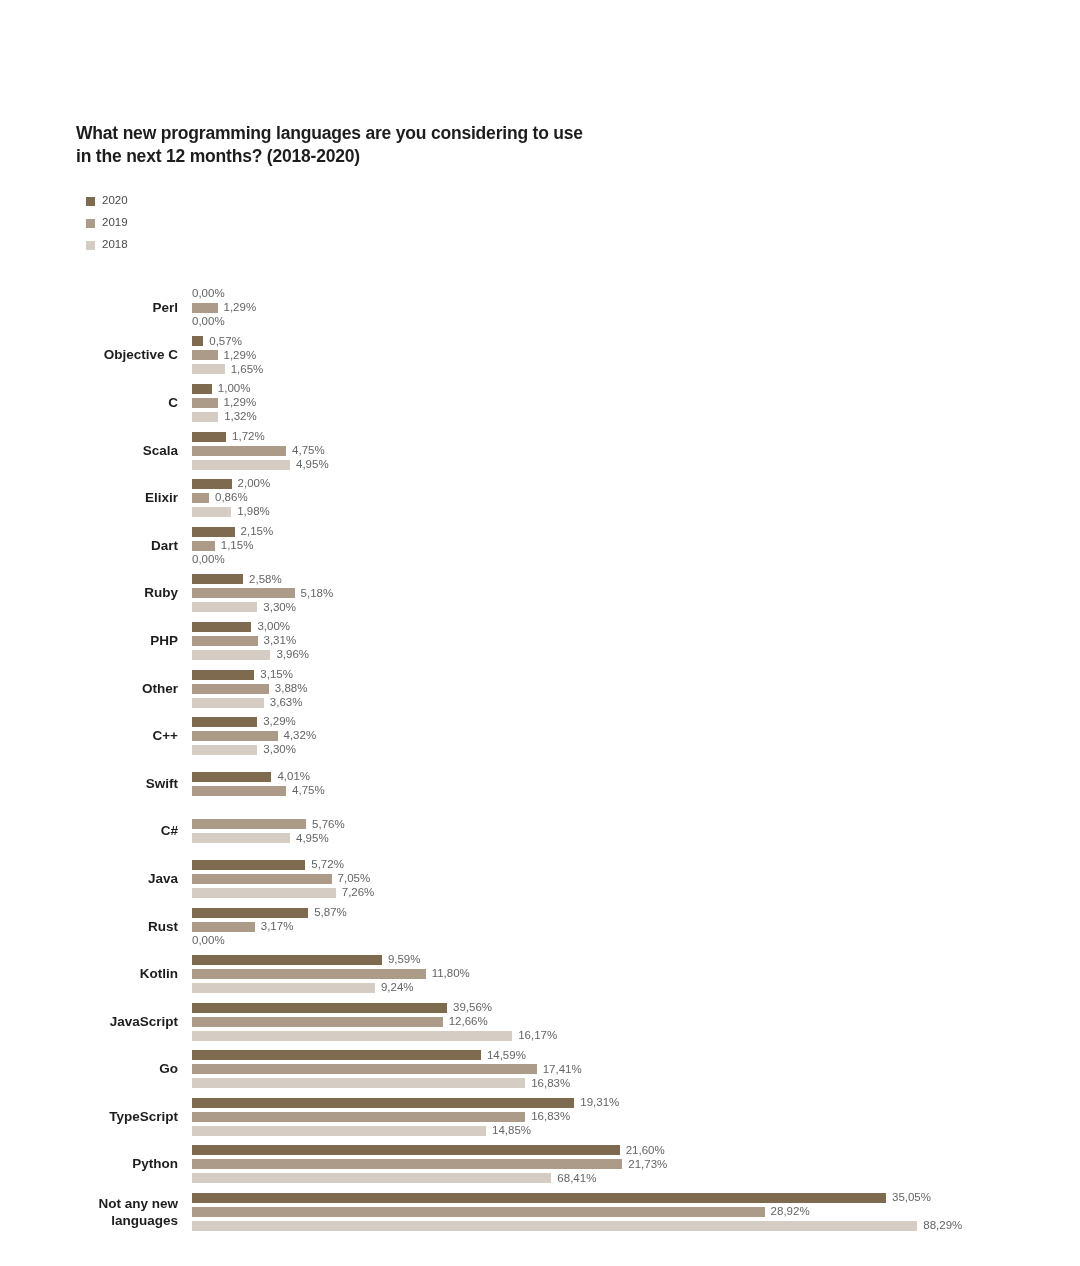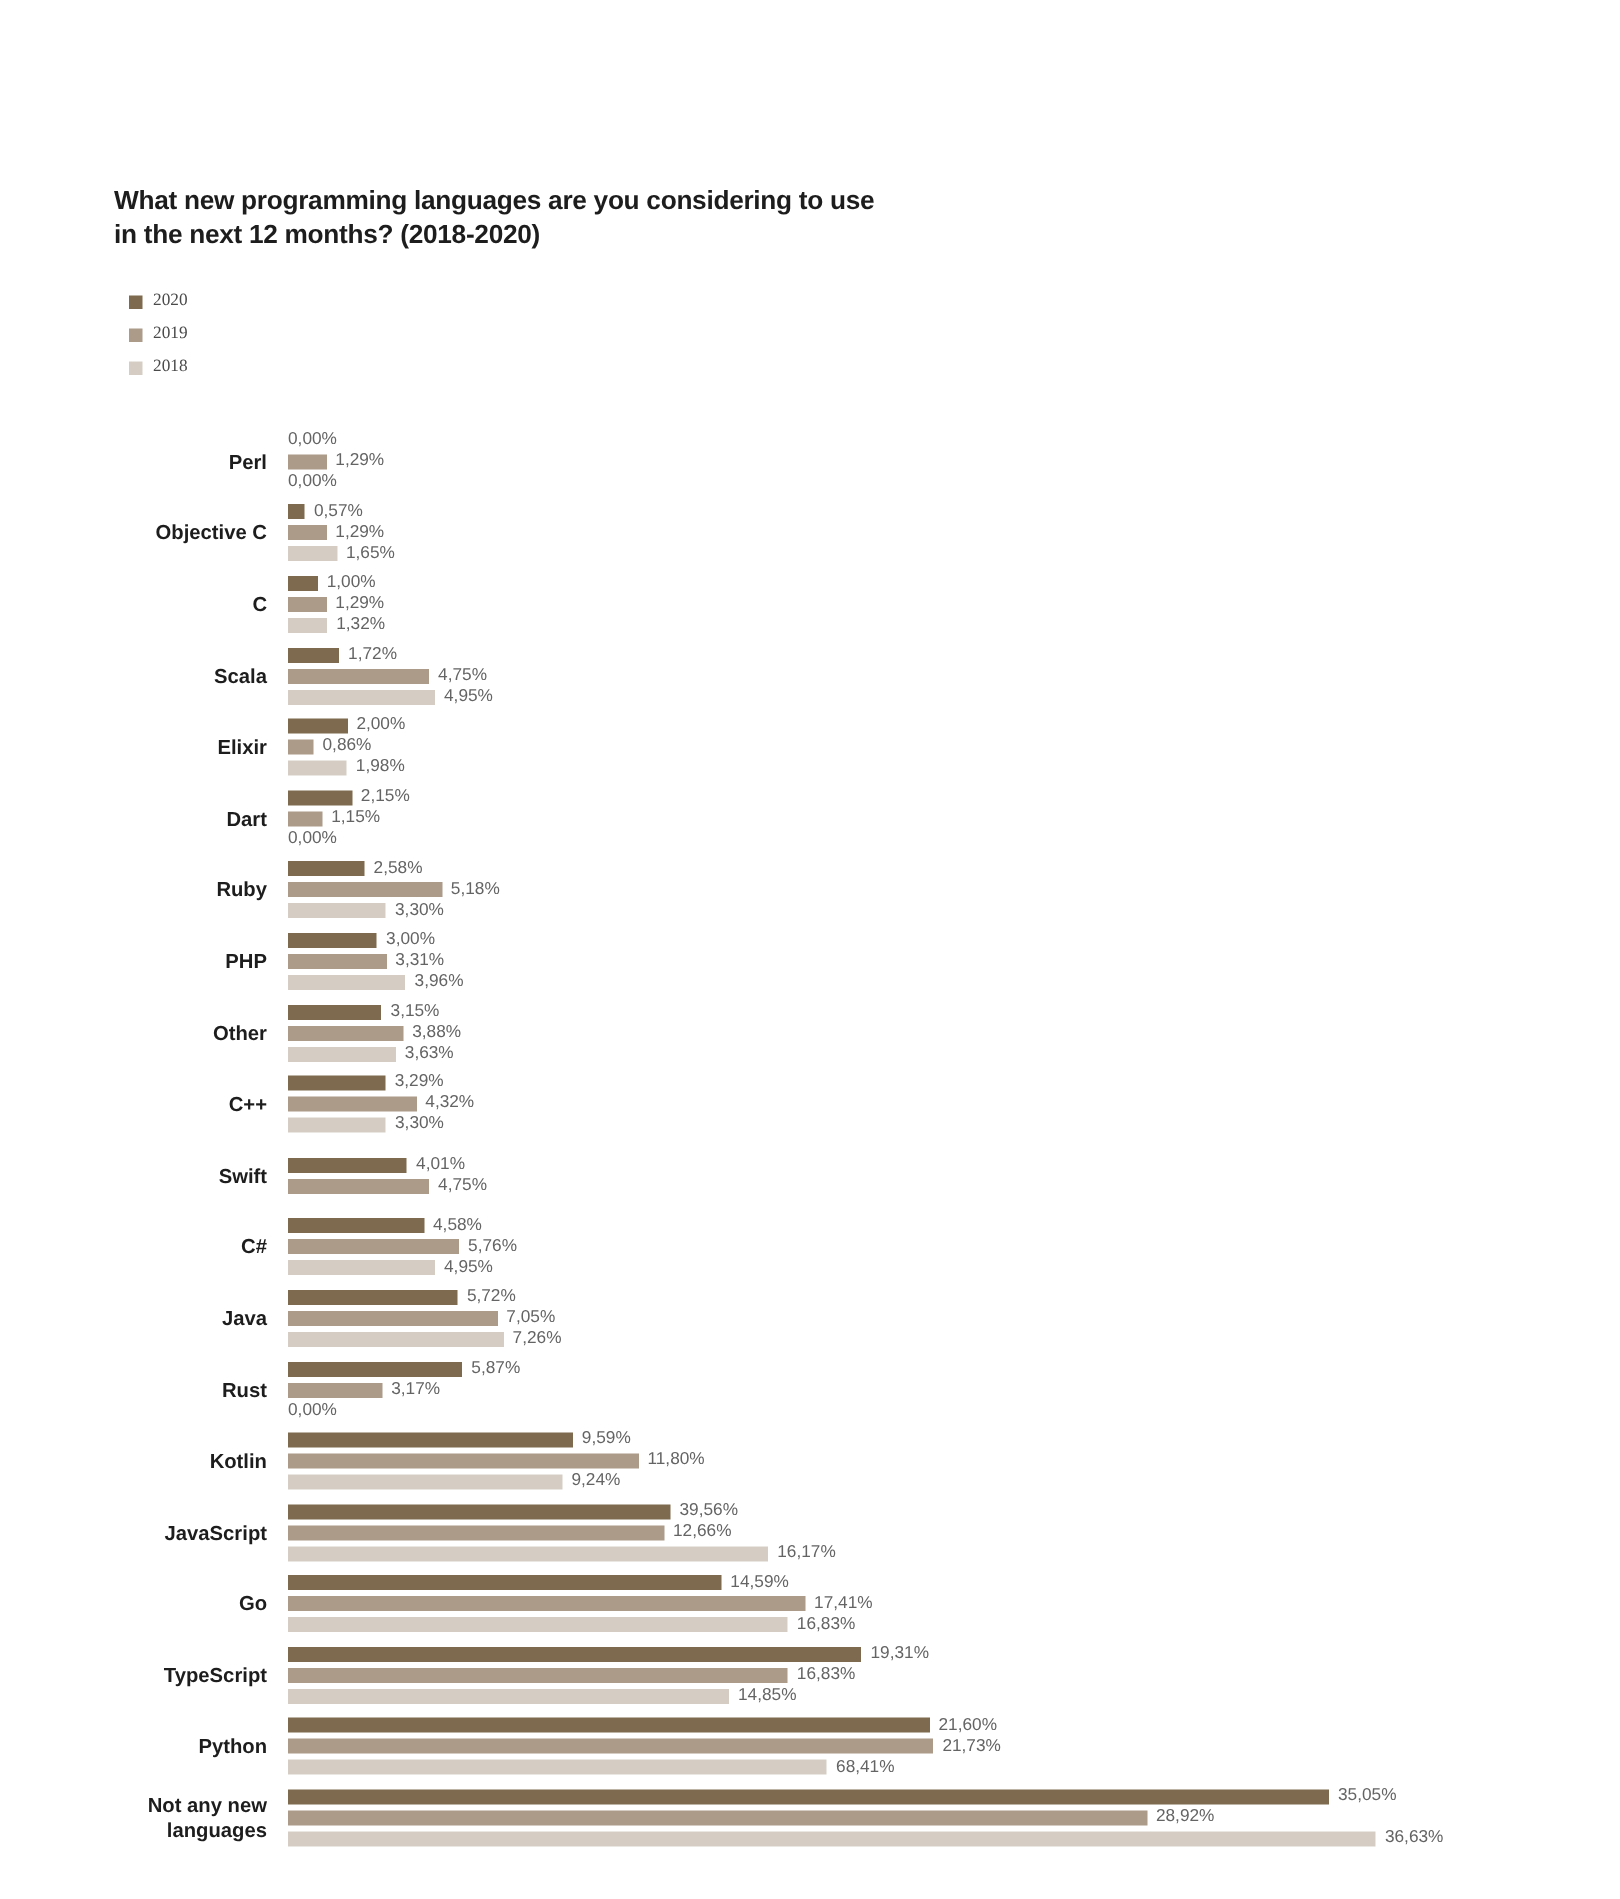--- a/index.html
+++ b/index.html
@@ -37,21 +37,20 @@
     letter-spacing: -0.2px;
     color: #1d1d1d;
     white-space: pre-line;
   }
 
   
   .legend {
     position: absolute;
     left: 86px;
     top: 146px;
-    font-family: Liberation Serif, serif;
   }
   .legend-item {
     display: flex;
     align-items: center;
     height: 22px;
   }
   .legend-swatch {
     width: 9px;
     height: 9px;
     margin-right: 7px;
@@ -318,24 +317,20 @@
           <div class="bar-row">
             <div class="bar" style="width: 94.05px; background: rgb(172, 155, 136);"></div>
             <span class="bar-value">4,75%</span>
           </div>
         </div>
       </div>
       <div class="cat-group">
         <div class="cat-label">C#</div>
         <div class="bars">
           <div class="bar-row">
-            <div class="bar" style="width: 90.684px; background: rgb(125, 106, 79);"></div>
-            <span class="bar-value">4,58%</span>
-          </div>
-          <div class="bar-row">
             <div class="bar" style="width: 114.048px; background: rgb(172, 155, 136);"></div>
             <span class="bar-value">5,76%</span>
           </div>
           <div class="bar-row">
             <div class="bar" style="width: 98.01px; background: rgb(213, 205, 195);"></div>
             <span class="bar-value">4,95%</span>
           </div>
         </div>
       </div>
       <div class="cat-group">
@@ -463,19 +458,19 @@
           <div class="bar-row">
             <div class="bar" style="width: 693.99px; background: rgb(125, 106, 79);"></div>
             <span class="bar-value">35,05%</span>
           </div>
           <div class="bar-row">
             <div class="bar" style="width: 572.616px; background: rgb(172, 155, 136);"></div>
             <span class="bar-value">28,92%</span>
           </div>
           <div class="bar-row">
             <div class="bar" style="width: 725.274px; background: rgb(213, 205, 195);"></div>
-            <span class="bar-value">36,63%</span>
+            <span class="bar-value">88,29%</span>
           </div>
         </div>
       </div>
     </div>
 
 </div>
 
 </body></html>

